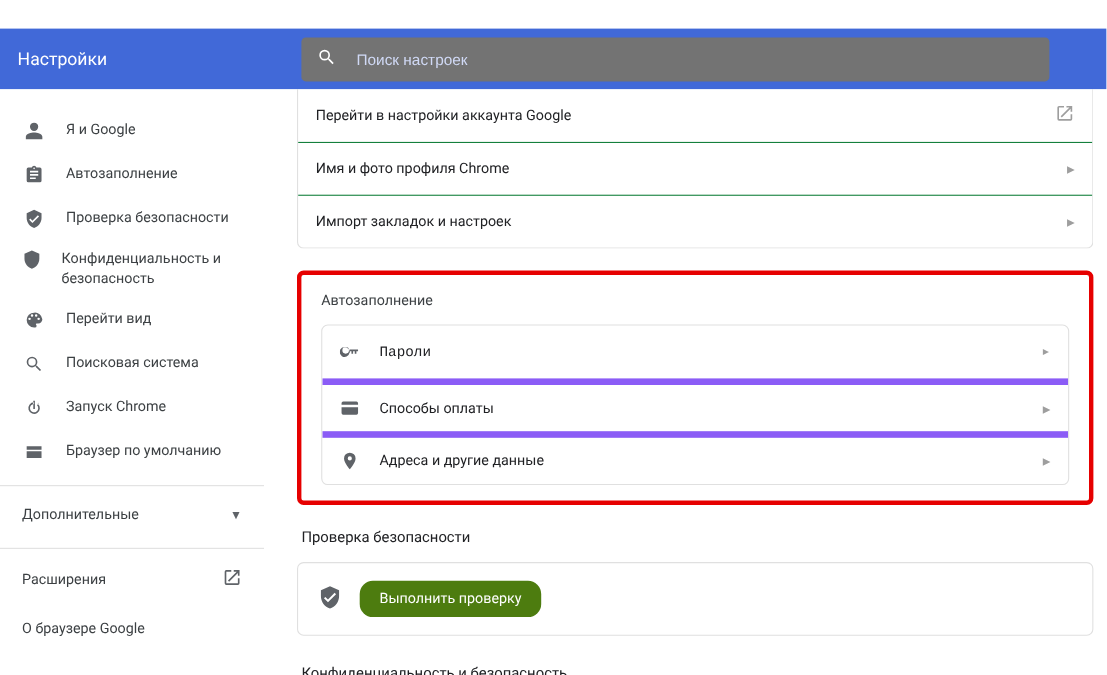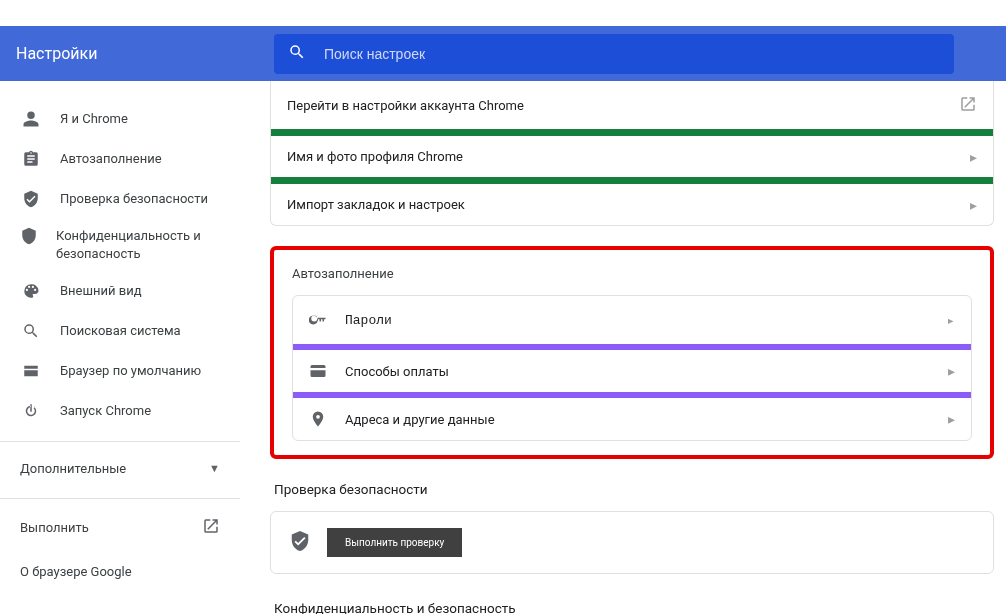--- a/index.html
+++ b/index.html
@@ -23,21 +23,21 @@
   .header-title {
     color: #fff;
     font-size: 16px;
     font-weight: 400;
     width: 258px;
   }
   .search-bar {
     flex: 1;
     display: flex;
     align-items: center;
-    background: #1d4ed8;
+    background: #737373;
     border-radius: 4px;
     height: 40px;
     padding: 0 14px;
     max-width: 680px;
   }
   .search-icon { color: #fff; margin-right: 18px; }
   .search-input {
     flex: 1;
     background: transparent;
     border: none;
@@ -83,21 +83,21 @@
     border: 1px solid #e0e0e0;
     border-radius: 6px;
     margin-bottom: 20px;
     overflow: hidden;
   }
   .card.first { border-top-left-radius: 0; border-top-right-radius: 0; border-top: none; margin-top:0; }
   .row {
     display:flex; align-items:center;
     min-height: 48px;
     padding: 0 16px;
-    border-top: 7px solid #15803d;
+    border-top: 1px solid #15803d;
     cursor:pointer;
   }
   .row:first-child { border-top:none; }
   .row .label { flex:1; font-size: 13px; color:#202124; }
   .row .chev { color:#9e9e9e; font-size: 14px; }
 
   .section-title {
     font-size: 13.5px;
     color:#202124;
     margin: 0 0 14px 4px;
@@ -128,22 +128,22 @@
 
   .safety-card {
     border:1px solid #e0e0e0; border-radius:6px;
     padding: 16px 18px;
     display:flex; align-items:center;
     margin-bottom: 26px;
   }
   .safety-card .shield { color:#5f6368; margin-right: 16px; }
   .safety-card .text { flex:1; font-size:13px; color:#3c4043; line-height:18px; }
   .safety-btn {
-    background:#404040; color:#fff; border:none;
-    padding: 9px 18px; border-radius:0; font-size:10px;
+    background:#4d7c0f; color:#fff; border:none;
+    padding: 9px 18px; border-radius:12px; font-size:13px;
     cursor:pointer; font-family:inherit;
   }
 
   .bottom-card {
     border:1px solid #e0e0e0; border-radius:6px;
     overflow:hidden;
   }
   .bottom-row {
     display:flex; align-items:center; height:46px;
     padding: 0 16px 0 52px; cursor:pointer;
@@ -169,21 +169,21 @@
 
 <div class="layout">
   <div class="sidebar">
 
     <div class="side-item">
       <span class="icon">
           <svg viewBox="0 0 24 24">
             <path d="M12 12a5 5 0 10-5-5 5 5 0 005 5zm0 2c-3.3 0-10 1.7-10 5v3h20v-3c0-3.3-6.7-5-10-5z"></path>
           </svg>
         </span>
-      <span class="label">Я и Chrome</span>
+      <span class="label">Я и Google</span>
     </div>
     <div class="side-item">
       <span class="icon">
           <svg viewBox="0 0 24 24">
             <path d="M19 3h-4.18A3 3 0 0012 1a3 3 0 00-2.82 2H5a2 2 0 00-2 2v14a2 2 0 002 2h14a2 2 0 002-2V5a2 2 0 00-2-2zm-7 0a1 1 0 11-1 1 1 1 0 011-1zm2 14H7v-2h7zm3-4H7v-2h10zm0-4H7V7h10z"></path>
           </svg>
         </span>
       <span class="label">Автозаполнение</span>
     </div>
     <div class="side-item">
@@ -201,72 +201,72 @@
           </svg>
         </span>
       <span class="label">Конфиденциальность и безопасность</span>
     </div>
     <div class="side-item">
       <span class="icon">
           <svg viewBox="0 0 24 24">
             <path d="M12 3a9 9 0 000 18h1a2 2 0 002-2 2 2 0 00-.6-1.4A1 1 0 0115 16h2a5 5 0 005-5A9 9 0 0012 3zM6.5 12A1.5 1.5 0 118 10.5 1.5 1.5 0 016.5 12zm3-4A1.5 1.5 0 1111 6.5 1.5 1.5 0 019.5 8zm5 0A1.5 1.5 0 1116 6.5 1.5 1.5 0 0114.5 8zm3 4A1.5 1.5 0 1119 10.5 1.5 1.5 0 0117.5 12z"></path>
           </svg>
         </span>
-      <span class="label">Внешний вид</span>
+      <span class="label">Перейти вид</span>
     </div>
     <div class="side-item">
       <span class="icon">
           <svg viewBox="0 0 24 24">
             <path d="M15.5 14h-.79l-.28-.27A6.47 6.47 0 0016 9.5 6.5 6.5 0 109.5 16a6.47 6.47 0 004.23-1.57l.27.28v.79l5 4.99L20.49 19l-4.99-5zM9.5 14A4.5 4.5 0 1114 9.5 4.5 4.5 0 019.5 14z"></path>
           </svg>
         </span>
       <span class="label">Поисковая система</span>
     </div>
     <div class="side-item">
       <span class="icon">
           <svg viewBox="0 0 24 24">
+            <path d="M13 3h-2v10h2V3zm4.83 2.17l-1.42 1.42A7 7 0 1112 5v2a5 5 0 103.54 1.46l1.29-1.29z"></path>
+          </svg>
+        </span>
+      <span class="label">Запуск Chrome</span>
+    </div>
+    <div class="side-item">
+      <span class="icon">
+          <svg viewBox="0 0 24 24">
             <path d="M3 5h18v4H3V5zm0 6h18v8H3v-8z"></path>
           </svg>
         </span>
       <span class="label">Браузер по умолчанию</span>
-    </div>
-    <div class="side-item">
-      <span class="icon">
-          <svg viewBox="0 0 24 24">
-            <path d="M13 3h-2v10h2V3zm4.83 2.17l-1.42 1.42A7 7 0 1112 5v2a5 5 0 103.54 1.46l1.29-1.29z"></path>
-          </svg>
-        </span>
-      <span class="label">Запуск Chrome</span>
     </div>
 
     <div class="side-divider"></div>
 
     <div class="side-expand">
       <span>Дополнительные</span>
       <span style="color:#5f6368; font-size:11px;">▼</span>
     </div>
 
     <div class="side-divider"></div>
 
     <div class="side-link">
-      <span>Выполнить</span>
+      <span>Расширения</span>
       <span style="color:#5f6368;"><svg viewBox="0 0 24 24">
             <path d="M14 3v2h3.59L7 15.59 8.41 17 19 6.41V10h2V3h-7zM5 5h6V3H5a2 2 0 00-2 2v14a2 2 0 002 2h14a2 2 0 002-2v-6h-2v6H5V5z"></path>
           </svg></span>
     </div>
     <div class="side-link">
       <span>О браузере Google</span>
     </div>
   </div>
 
   <div class="main">
 
     <div class="card first">
       <div class="row">
-        <span class="label">Перейти в настройки аккаунта Chrome</span>
+        <span class="label">Перейти в настройки аккаунта Google</span>
         <span class="chev"><svg viewBox="0 0 24 24">
               <path d="M14 3v2h3.59L7 15.59 8.41 17 19 6.41V10h2V3h-7zM5 5h6V3H5a2 2 0 00-2 2v14a2 2 0 002 2h14a2 2 0 002-2v-6h-2v6H5V5z"></path>
             </svg></span>
       </div>
       <div class="row">
         <span class="label">Имя и фото профиля Chrome</span>
         <span class="chev">▸</span>
       </div>
       <div class="row">
         <span class="label">Импорт закладок и настроек</span>

